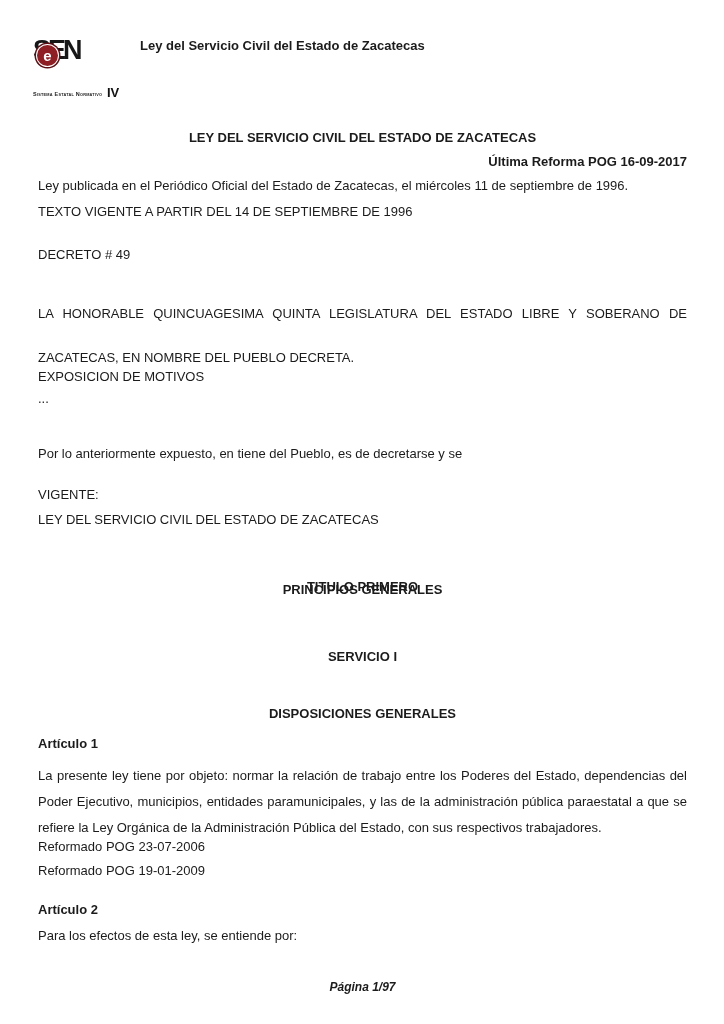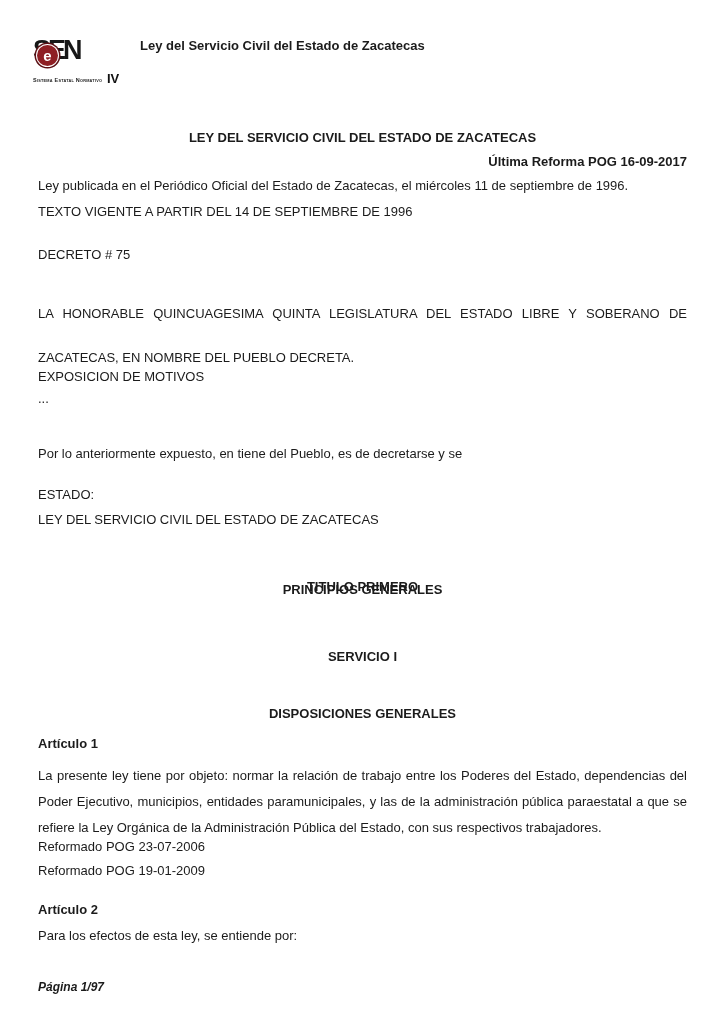--- a/index.html
+++ b/index.html
@@ -28,35 +28,35 @@
     letter-spacing: -3px; color: #171717;
   }
   .logo-e {
     position: absolute; left: 4px; top: 15px;
     width: 21px; height: 21px; border-radius: 50%;
     background: #8e1f24; color: #ffffff;
     font-size: 15px; font-weight: 700;
     display: flex; align-items: center; justify-content: center;
     box-shadow: 0 0 0 1px #ffffff, 0 0 0 2.5px #5a1014;
   }
-  .logo-sub { position: relative; height: 11px; margin-top: 2px; }
+  .logo-sub { position: relative; height: 11px; margin-top: 16px; }
   .logo-sub-text {
     position: absolute; left: 0; bottom: 0;
     font-size: 10px; line-height: 10px; font-weight: 700;
     transform: scale(0.55); transform-origin: 0 100%;
     white-space: nowrap; letter-spacing: 0.4px; color: #222222;
     font-variant: small-caps;
   }
   .logo-iv { position: absolute; left: 74px; bottom: -1px; font-size: 13px; line-height: 11px; font-weight: 700; color: #111111; }
 
   .header-label { position: absolute; top: 38px; left: 140px; font-weight: 700; font-size: 13px; }
 
   .footer {
     position: absolute; top: 980px; left: 38px; width: 649px;
-    font-style: italic; font-weight: 700; font-size: 12px;
+    text-align: center; font-style: italic; font-weight: 700; font-size: 12px;
   }
 </style>
 </head>
 <body>
 
 <div>
 
   <div class="logo">
     <div class="logo-word">
       <span class="logo-s">S</span><span class="logo-en">EN</span>
@@ -71,30 +71,30 @@
   <div class="header-label">Ley del Servicio Civil del Estado de Zacatecas</div>
 
   <div class="blk b ctr" style="top:130px">LEY DEL SERVICIO CIVIL DEL ESTADO DE ZACATECAS</div>
 
   <div class="blk b rt" style="top:154px">Última Reforma POG 16-09-2017</div>
 
   <div class="blk" style="top:178px">Ley publicada en el Periódico Oficial del Estado de Zacatecas, el miércoles 11 de septiembre de 1996.</div>
 
   <div class="blk" style="top:204px">TEXTO VIGENTE A PARTIR DEL 14 DE SEPTIEMBRE DE 1996</div>
 
-  <div class="blk" style="top:247px">DECRETO # 75</div>
+  <div class="blk" style="top:247px">DECRETO # 49</div>
 
   <div class="blk jst lh30" style="top:292px">LA HONORABLE QUINCUAGESIMA QUINTA LEGISLATURA DEL ESTADO LIBRE Y SOBERANO DE ZACATECAS, EN NOMBRE DEL PUEBLO DECRETA.</div>
 
   <div class="blk" style="top:369px">EXPOSICION DE MOTIVOS</div>
   <div class="blk" style="top:391px">...</div>
 
   <div class="blk" style="top:446px">Por lo anteriormente expuesto, en tiene del Pueblo, es de decretarse y se</div>
 
-  <div class="blk" style="top:487px">ESTADO:</div>
+  <div class="blk" style="top:487px">VIGENTE:</div>
   <div class="blk" style="top:512px">LEY DEL SERVICIO CIVIL DEL ESTADO DE ZACATECAS</div>
 
   <div class="blk b ctr" style="top:579px">TITULO PRIMERO</div>
   <div class="blk b ctr" style="top:582px">PRINCIPIOS GENERALES</div>
 
   <div class="blk b ctr" style="top:649px">SERVICIO I</div>
   <div class="blk b ctr" style="top:706px">DISPOSICIONES GENERALES</div>
 
   <div class="blk b" style="top:736px">Artículo 1</div>
   <div class="blk jst lh26" style="top:763px">La presente ley tiene por objeto: normar la relación de trabajo entre los Poderes del Estado, dependencias del Poder Ejecutivo, municipios, entidades paramunicipales, y las de la administración pública paraestatal a que se refiere la Ley Orgánica de la Administración Pública del Estado, con sus respectivos trabajadores.</div>

